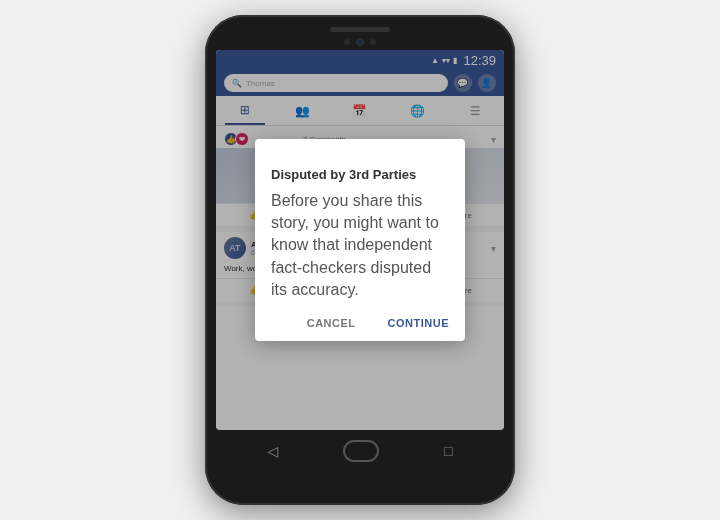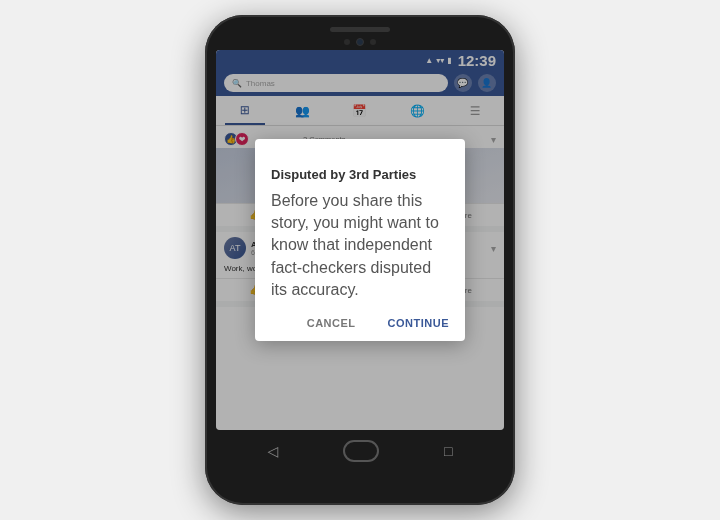--- a/index.html
+++ b/index.html
@@ -72,22 +72,22 @@
       background: #3b5998;
       height: 20px;
       display: flex;
       align-items: center;
       justify-content: flex-end;
       padding: 0 8px;
       gap: 4px;
     }
     .status-bar .time {
       color: #fff;
-      font-size: 15px;
-      font-weight: bold;
+      font-size: 13px;
+      font-weight: normal;
     }
     .status-icons {
       display: flex;
       align-items: center;
       gap: 3px;
       margin-right: 2px;
     }
     .status-icon {
       color: #fff;
       font-size: 8px;

